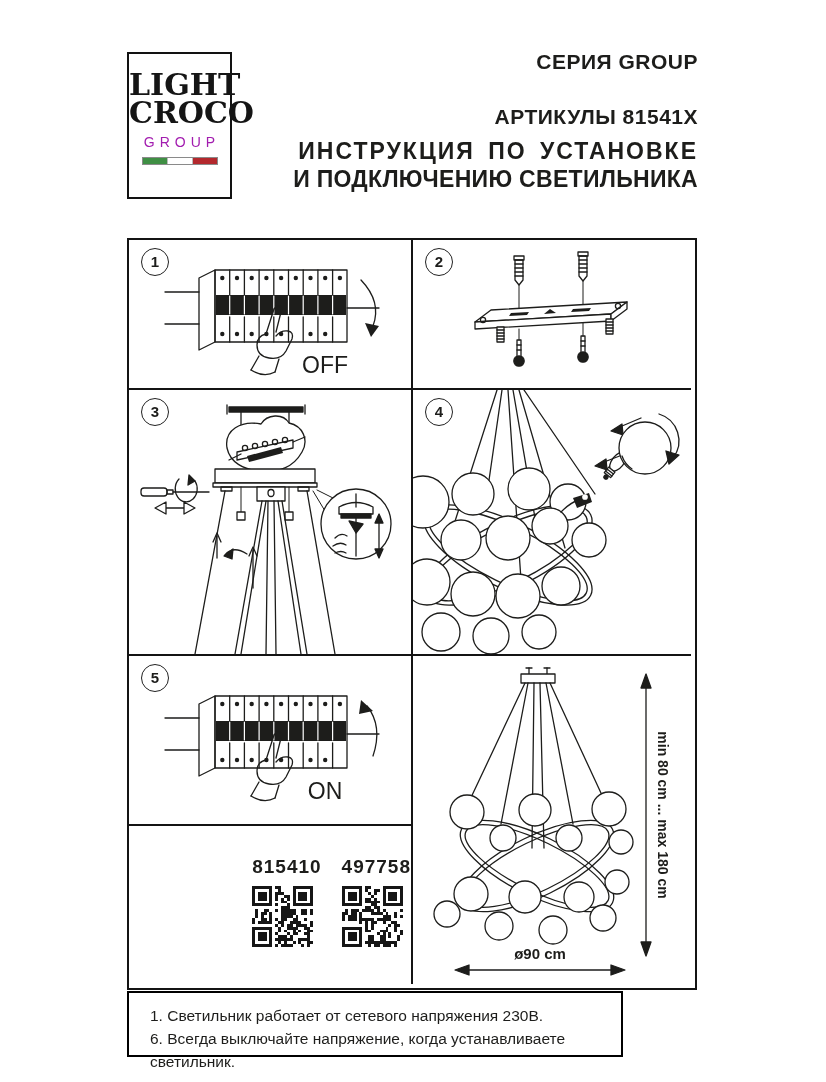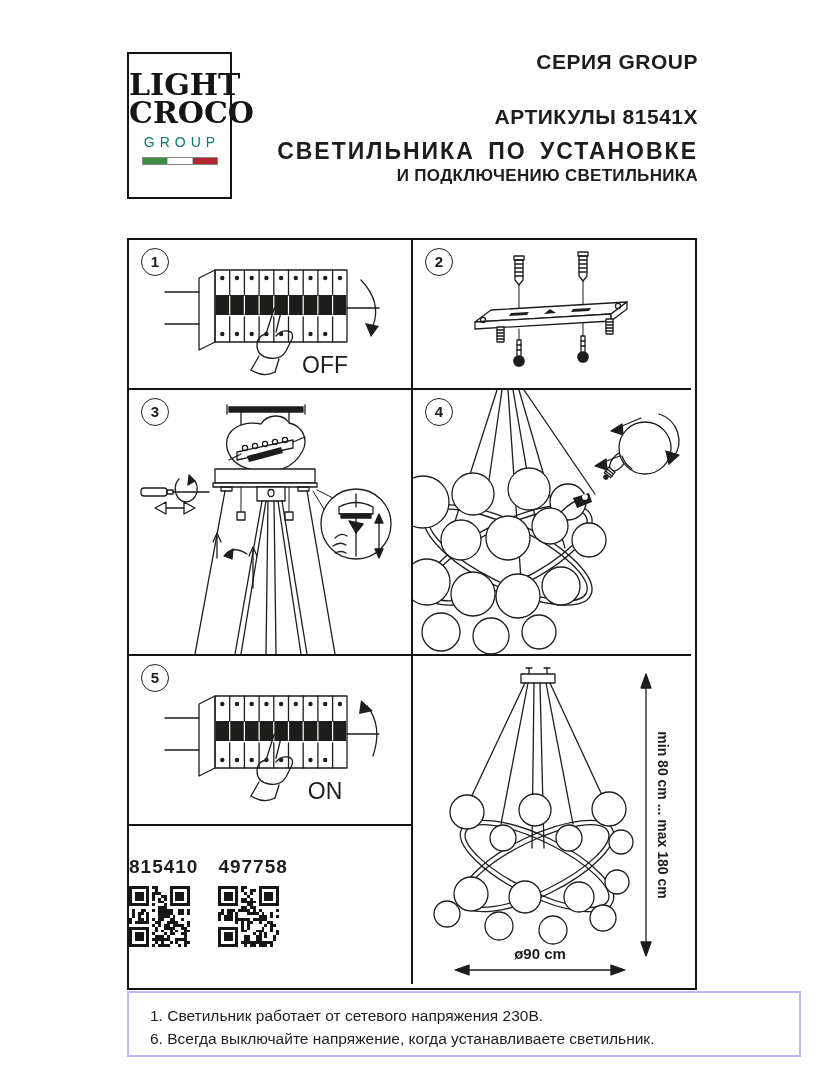--- a/index.html
+++ b/index.html
@@ -5,51 +5,51 @@
   html,body{margin:0;padding:0;background:#e8e8e8;}
   .page{position:relative;width:826px;height:1082px;background:#ffffff;margin:0 auto;
         font-family:"Liberation Sans",sans-serif;color:var(--ink,#1d1d1b);overflow:hidden;}
   svg{display:block;font-family:"Liberation Sans",sans-serif;}
 
   
   .logo{position:absolute;left:127px;top:52px;width:101px;height:126px;border:2.5px solid #121212;
         text-align:center;padding-top:17px;box-sizing:content-box;}
   .logo-word{font-family:"DejaVu Serif","Liberation Serif",serif;font-weight:700;
              font-size:30px;line-height:28px;letter-spacing:0px;color:#151515;}
-  .logo-group{margin-top:7px;font-size:14px;letter-spacing:5px;padding-left:5px;color:#0f766e;}
+  .logo-group{margin-top:7px;font-size:14px;letter-spacing:5px;padding-left:5px;color:#a21caf;}
   .logo-flag{width:76px;height:8px;margin:7px auto 0;display:flex;border:1px solid #8a8a8a;box-sizing:border-box;}
   .logo-flag span{flex:1;}
   .flag-green{background:var(--flag_green,#3f8f44);}
   .flag-white{background:#ffffff;border-left:1px solid #bbb;border-right:1px solid #bbb;}
   .flag-red{background:var(--flag_red,#b3282d);}
 
   .titles{position:absolute;right:128px;top:0;text-align:right;font-weight:700;white-space:nowrap;}
   .t-series{position:absolute;right:0;top:50px;font-size:21px;letter-spacing:.5px;}
   .t-articles{position:absolute;right:0;top:81px;font-size:21px;letter-spacing:.5px;margin-top:24px;}
   .t-instr1{position:absolute;right:0;top:138px;font-size:23px;letter-spacing:2px;word-spacing:5px;}
-  .t-instr2{position:absolute;right:0;top:166px;font-size:17px;letter-spacing:.3px;margin-left:35px;}
+  .t-instr2{position:absolute;right:0;top:166px;font-size:23px;letter-spacing:.3px;margin-left:35px;}
 
   
   .grid{position:absolute;left:127px;top:238px;width:566px;height:748px;border:2px solid #141414;
         display:grid;grid-template-columns:284px 278px;grid-template-rows:150px 266px 170px 158px;}
   .cell{position:relative;background:#fff;overflow:hidden;}
   .br{border-right:2px solid #141414;}
   .bb{border-bottom:2px solid #141414;}
   .cell-dim{grid-column:2;grid-row:3 / span 2;}
   .badge{position:absolute;left:12px;top:8px;width:26px;height:26px;border:1.7px solid #222;
          border-radius:50%;font-size:15px;font-weight:600;line-height:26px;text-align:center;}
 
   
-  .qr-wrap{display:flex;justify-content:flex-start;gap:20px;margin-top:30px;}
+  .qr-wrap{display:flex;justify-content:flex-end;gap:20px;margin-top:30px;}
   .qr-item{text-align:center;}
   .qr-label{font-size:19px;font-weight:700;letter-spacing:1px;margin-bottom:8px;}
   .qr-svg{shape-rendering:crispEdges;}
 
   
-  .notes{position:absolute;left:127px;top:991px;width:674px;height:66px;border:2px solid #c4b5fd;
+  .notes{position:absolute;left:127px;top:991px;width:496px;height:66px;border:2px solid #000000;
          box-sizing:border-box;padding:11px 12px 0 21px;font-size:15.5px;line-height:23px;}
 
   .ink-stroke{stroke:#1d1d1b;fill:none;stroke-width:1.3;stroke-linecap:round;stroke-linejoin:round;}
 </style>
 </head>
 <body>
 
 <div class="page">
 
   <div class="logo">
@@ -59,21 +59,21 @@
     <div class="logo-flag">
       <span class="flag-green"></span>
       <span class="flag-white"></span>
       <span class="flag-red"></span>
     </div>
   </div>
 
   <div class="titles">
     <div class="t-series">СЕРИЯ GROUP</div>
     <div class="t-articles">АРТИКУЛЫ 81541X</div>
-    <div class="t-instr1">СВЕТИЛЬНИКА ПО УСТАНОВКЕ</div>
+    <div class="t-instr1">ИНСТРУКЦИЯ ПО УСТАНОВКЕ</div>
     <div class="t-instr2">И ПОДКЛЮЧЕНИЮ СВЕТИЛЬНИКА</div>
   </div>
 
   <div class="grid">
 
     <div class="cell br bb">
       <div class="badge">1</div>
       <svg width="282" height="148" viewBox="0 0 282 148">
         <defs>
           <g id="breaker-core" class="ink-stroke">

